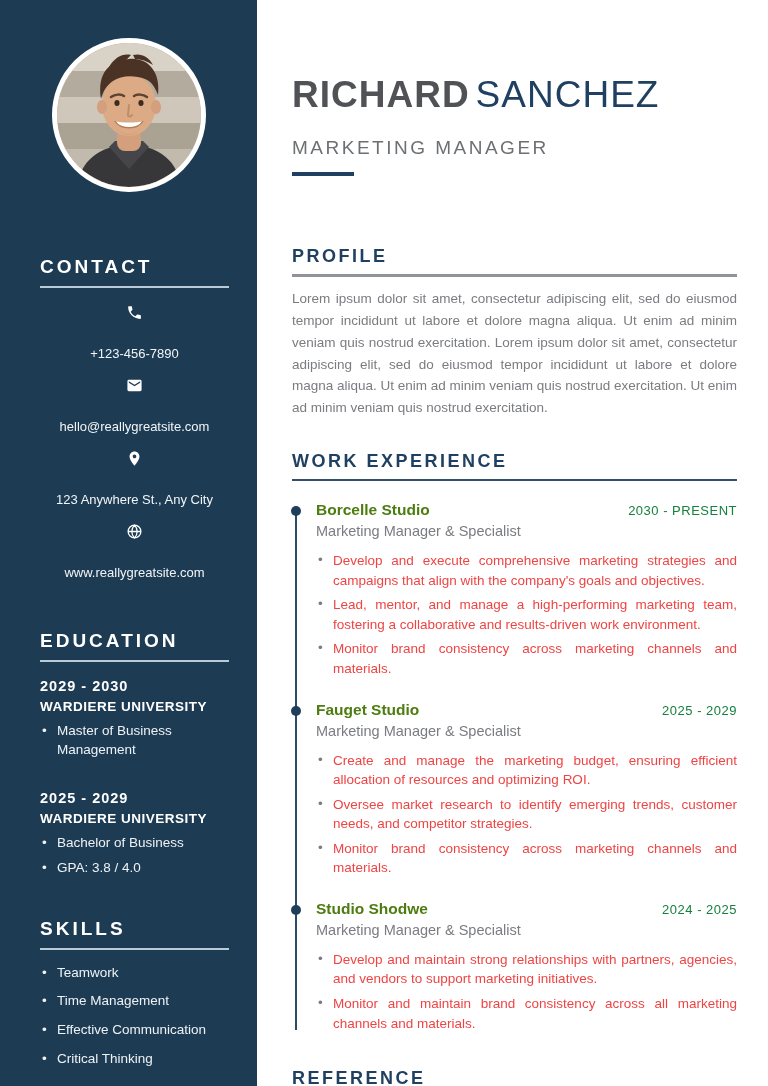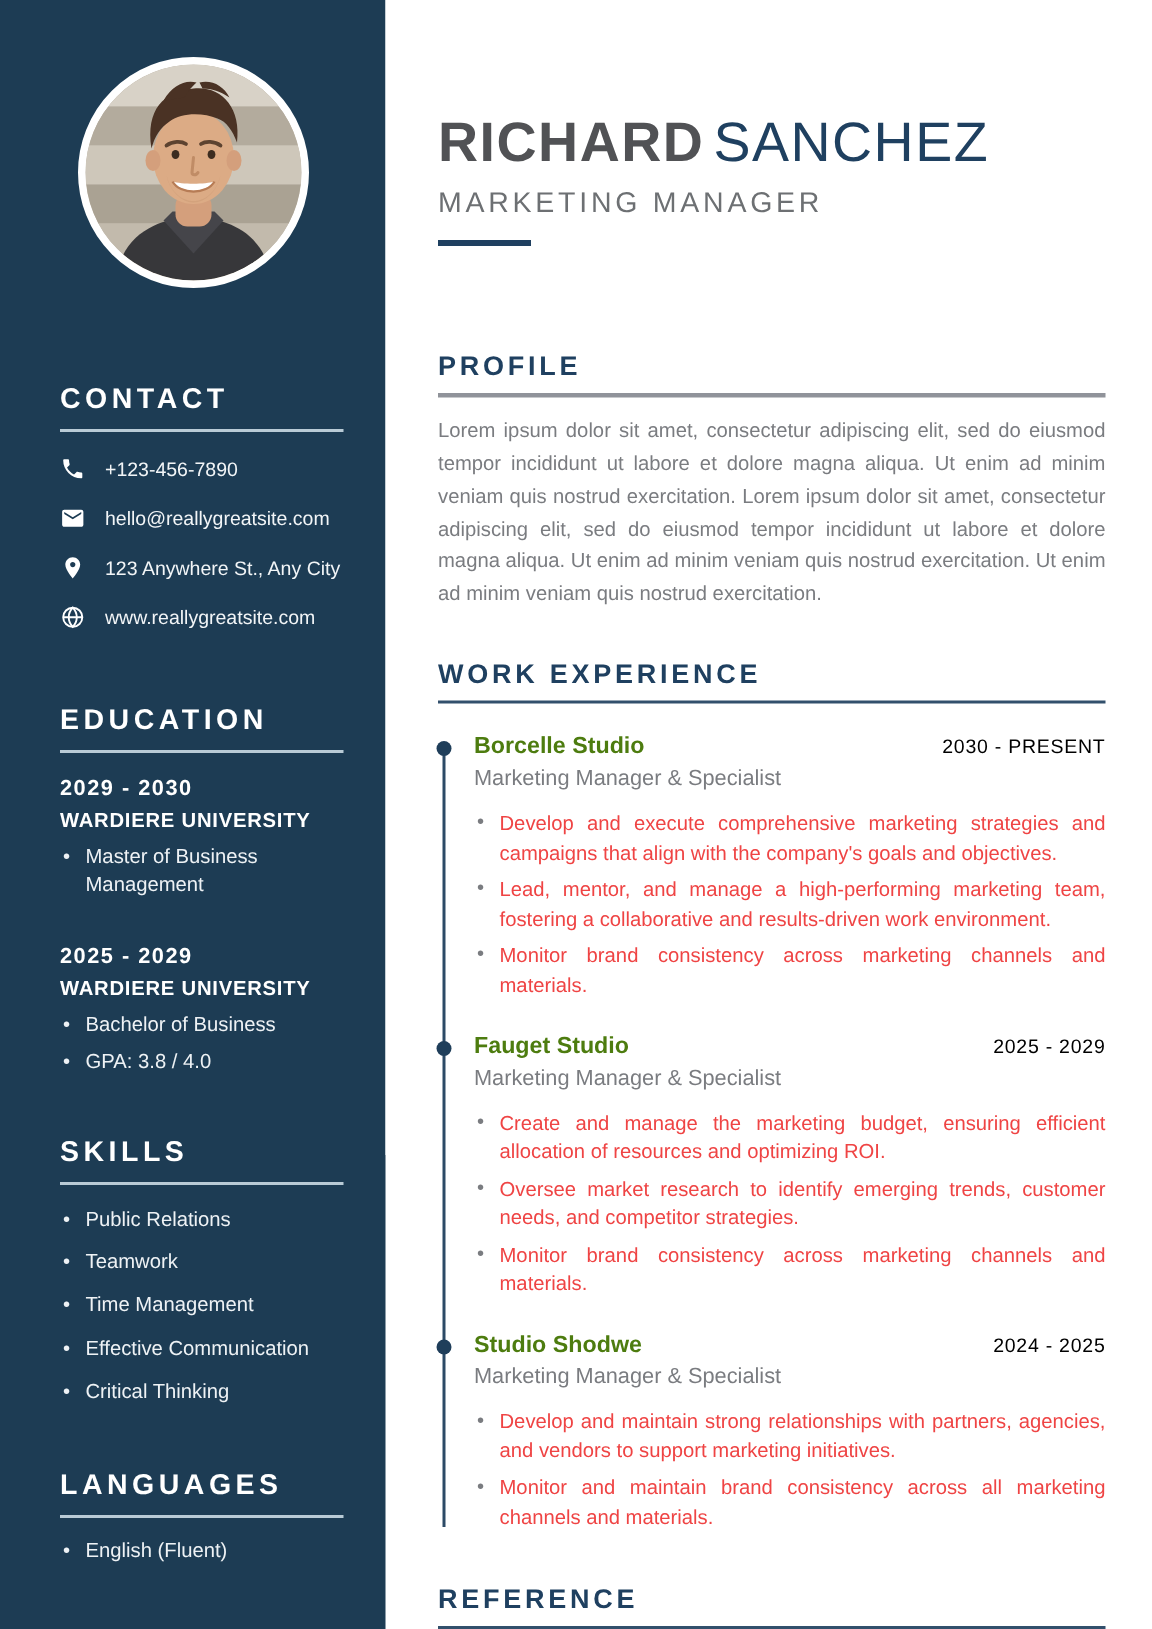--- a/index.html
+++ b/index.html
@@ -24,21 +24,21 @@
   .side-heading {
     font-size:19px; font-weight:bold; letter-spacing:3px; color:#ffffff;
   }
   .side-rule { border:none; border-top:2px solid #b9cbd6; margin-top:8px; }
   .mt-contact { margin-top:64px; }
   .mt-education { margin-top:50px; }
   .mt-skills { margin-top:40px; }
   .mt-languages { margin-top:42px; }
 
   .contact-list { margin-top:16px; }
-  .contact-item { display:flex; align-items:center; gap:13px; margin-bottom:16px; }
+  .contact-item { display:flex; align-items:center; gap:25px; margin-bottom:16px;flex-direction:column; }
   .contact-item .ci { width:17px; height:17px; flex:0 0 17px; }
   .contact-item .ci svg { width:17px; height:17px; display:block; }
   .contact-text { font-size:13px; color:#f2f5f7; }
 
   .edu-item { margin-top:16px; }
   .edu-item + .edu-item { margin-top:30px; }
   .edu-years { font-size:14.5px; font-weight:bold; letter-spacing:1px; color:#ffffff; }
   .edu-school { font-size:13.5px; font-weight:bold; letter-spacing:.5px; margin-top:5px; color:#ffffff; }
   .side-bullets { list-style:none; margin-top:8px; }
   .side-bullets li {
@@ -51,21 +51,21 @@
   .skills-list li { margin-bottom:10px; }
   .lang-list li { margin-bottom:4px; }
 
   
   .main { position:absolute; left:257px; top:0; width:511px; height:770px;
           padding:0 31px 0 35px; background:#ffffff; }
   .name-block { margin-top:76px; }
   .name-line { font-size:37px; letter-spacing:1px; line-height:1; }
   .name-first { font-weight:800; color:#515255; }
   .name-last { font-weight:300; color:#1f4060; margin-left:6px; }
-  .job-title { margin-top:12px; font-size:19px; letter-spacing:2.5px; color:#6d7073; font-weight:400; }
+  .job-title { margin-top:24px; font-size:19px; letter-spacing:2.5px; color:#6d7073; font-weight:400; }
   .title-bar { width:62px; height:4px; background:#1f4060; margin-top:13px; }
 
   .section-heading { font-size:18px; font-weight:bold; letter-spacing:2.5px; color:#1f4060; }
   .rule-gray { border:none; border-top:3px solid #90939a; margin-top:7px; }
   .rule-navy { border:none; border-top:2px solid #32506c; margin-top:7px; }
 
   .profile-section { margin-top:70px; }
   .profile-text {
     margin-top:11px; font-size:13.5px; line-height:1.62; color:#7a7c80;
     text-align:justify;
@@ -74,21 +74,21 @@
   .work-section { margin-top:32px; }
   .jobs { position:relative; margin-top:20px; padding-bottom:2px; }
   .timeline-line { position:absolute; left:3px; top:10px; bottom:10px; width:2px; background:#2c4a66; }
   .job { position:relative; padding-left:24px; margin-bottom:22px; }
   .job-dot {
     position:absolute; left:-1px; top:5px; width:10px; height:10px; border-radius:50%;
     background:#1f3e5a;
   }
   .job-head { display:flex; justify-content:space-between; align-items:baseline; }
   .job-company { font-size:15.5px; font-weight:bold; color:#4d7c0f; }
-  .job-dates { font-size:13px; color:#000000; letter-spacing:.5px; }
+  .job-dates { font-size:13px; color:#15803d; letter-spacing:.5px; }
   .job-role { margin-top:4px; font-size:14.5px; color:#7a7c80; }
   .job-bullets { list-style:none; margin-top:12px; }
   .job-bullets li {
     position:relative; padding-left:17px; font-size:13.5px; color:#ef4444;
     line-height:1.45; text-align:justify; margin-bottom:5px;
   }
   .job-bullets li::before { content:"•"; position:absolute; left:2px; top:-1px; color:#7a7c80; }
 
   .reference-section { margin-top:28px; }
 </style>
@@ -205,21 +205,20 @@
           <li>Bachelor of Business</li>
           <li>GPA: 3.8 / 4.0</li>
         </ul>
       </div>
     </section>
 
     <section class="side-section mt-skills">
       <h2 class="side-heading">SKILLS</h2>
       <hr class="side-rule">
       <ul class="side-bullets skills-list" style="margin-top:14px;">
-        <li>Public Relations</li>
         <li>Teamwork</li>
         <li>Time Management</li>
         <li>Effective Communication</li>
         <li>Critical Thinking</li>
       </ul>
     </section>
 
     <section class="side-section mt-languages">
       <h2 class="side-heading">LANGUAGES</h2>
       <hr class="side-rule">

